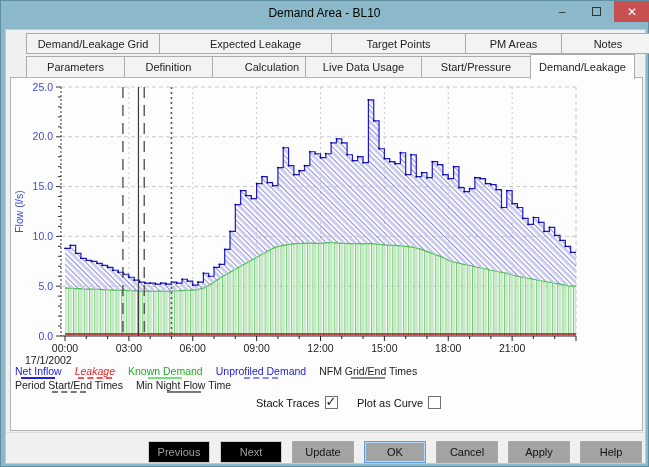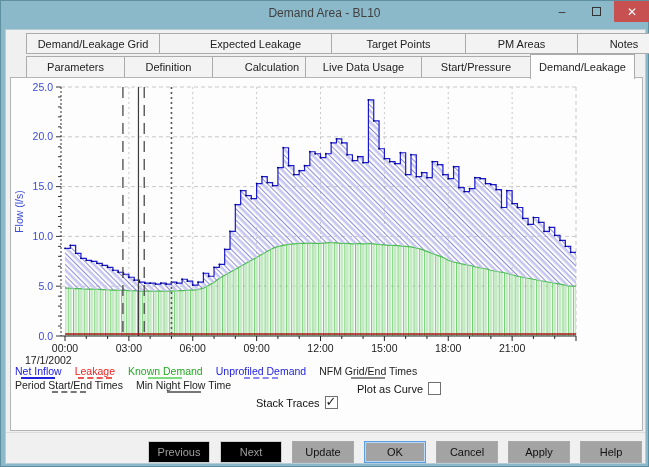--- a/index.html
+++ b/index.html
@@ -1,20 +1,20 @@
 <!DOCTYPE html>
 <html><head>
 <meta charset="utf-8">
 <style>
   html,body{margin:0;padding:0;background:#fff;}
   *{box-sizing:border-box;font-family:"Liberation Sans",sans-serif;}
   #stage{position:relative;width:649px;height:467px;overflow:hidden;}
   .dialog{position:absolute;inset:0;background:#8cb9c9;border:1px solid #5e8fa1;}
   .titlebar{position:absolute;left:0;top:0;width:100%;height:28px;}
-  .title-text{position:absolute;left:0;right:0;top:5px;text-align:center;font-size:12px;color:#404040;}
+  .title-text{position:absolute;left:0;right:0;top:5px;text-align:center;font-size:12px;color:#000000;}
   .cap-btn{position:absolute;top:0;height:21px;display:flex;align-items:center;justify-content:center;font-size:12px;color:#333;cursor:default;}
   .cap-min{left:548px;width:26px;}
   .cap-max{left:582px;width:26px;}
   .cap-max .box{width:9px;height:9px;border:1px solid #333;display:inline-block;}
   .cap-close{left:613px;width:36px;background:#c75050;color:#fff;font-size:12px;border-bottom-left-radius:1px;}
   .client{position:absolute;left:4px;top:28px;width:641px;height:435px;background:#f0f0f0;border:1px solid #b9cdd6;}
   .tabs-row{position:absolute;left:20px;display:flex;}
   .row1{top:3px;}
   .row2{top:26px;}
   .tab{height:21px;border:1px solid #ababab;border-bottom:none;background:#f3f3f3;font-size:11px;color:#222;
@@ -53,21 +53,21 @@
       <div class="cap-btn cap-close">
           <span>✕</span>
         </div>
     </div>
 
     <div class="client">
       <div class="tabs-row row1">
           <div class="tab" style="width: 134px;">Demand/Leakage Grid</div>
           <div class="tab" style="width: 173px; padding-left: 20px;">Expected Leakage</div>
           <div class="tab" style="width: 135px;">Target Points</div>
-          <div class="tab" style="width: 113px;">PM Areas</div>
+          <div class="tab" style="width: 97px;">PM Areas</div>
           <div class="tab" style="width: 94px;">Notes</div>
         </div>
       <div class="tabs-row row2">
           <div class="tab" style="width: 99px;">Parameters</div>
           <div class="tab" style="width: 89px;">Definition</div>
           <div class="tab" style="width: 94px; padding-left: 26px;">Calculation</div>
           <div class="tab" style="width: 117px;">Live Data Usage</div>
           <div class="tab" style="width: 110px;">Start/Pressure</div>
           <div class="tab active" style="width: 105px;">Demand/Leakage</div>
         </div>
@@ -273,21 +273,21 @@
               <text x="14" y="286" text-anchor="start" font-size="10.5" fill="#1a1a1a">17/1/2002</text>
               <text x="12" y="133.5" text-anchor="middle" font-size="10.5" fill="#3b4bd8" transform="rotate(-90 12 133.5)">Flow (l/s)</text>
             </svg>
         </div>
         <div class="legend-row" style="top:287px;">
             <span class="legend-item">
               <span style="color: rgb(34, 34, 221);">Net Inflow</span>
               <span class="legend-line" style="border-top-style: solid; border-top-color: rgb(34, 34, 221);"></span>
             </span>
             <span class="legend-item">
-              <span style="color: rgb(238, 34, 34);">Leakage</span>
+              <span style="color: rgb(238, 34, 34); font-style: italic;">Leakage</span>
               <span class="legend-line" style="border-top-style: dashed; border-top-color: rgb(238, 85, 85);"></span>
             </span>
             <span class="legend-item">
               <span style="color: rgb(34, 170, 34);">Known Demand</span>
               <span class="legend-line" style="border-top-style: solid; border-top-color: rgb(125, 220, 125);"></span>
             </span>
             <span class="legend-item">
               <span style="color: rgb(34, 34, 221);">Unprofiled Demand</span>
               <span class="legend-line" style="border-top-style: dashed; border-top-color: rgb(136, 136, 238);"></span>
             </span>
@@ -306,21 +306,21 @@
               <span class="legend-line" style="border-top-style: solid; border-top-color: rgb(119, 119, 119);"></span>
             </span>
           </div>
 
         <div class="cbx-row-item" style="left:245px;top:318px;">
           <span>Stack Traces</span>
           <span class="cbx">
               <span class="tick">✓</span>
             </span>
         </div>
-        <div class="cbx-row-item" style="left:346px;top:304px;">
+        <div class="cbx-row-item" style="left:346px;top:318px;">
           <span>Plot as Curve</span>
           <span class="cbx"></span>
         </div>
       </div>
 
       <div class="btnbar">
           <div class="pushbtn disabled" style="left: 142px;">Previous</div>
           <div class="pushbtn disabled" style="left: 214px;">Next</div>
           <div class="pushbtn" style="left: 286px;">Update</div>
           <div class="pushbtn default" style="left: 358px;">OK</div>

